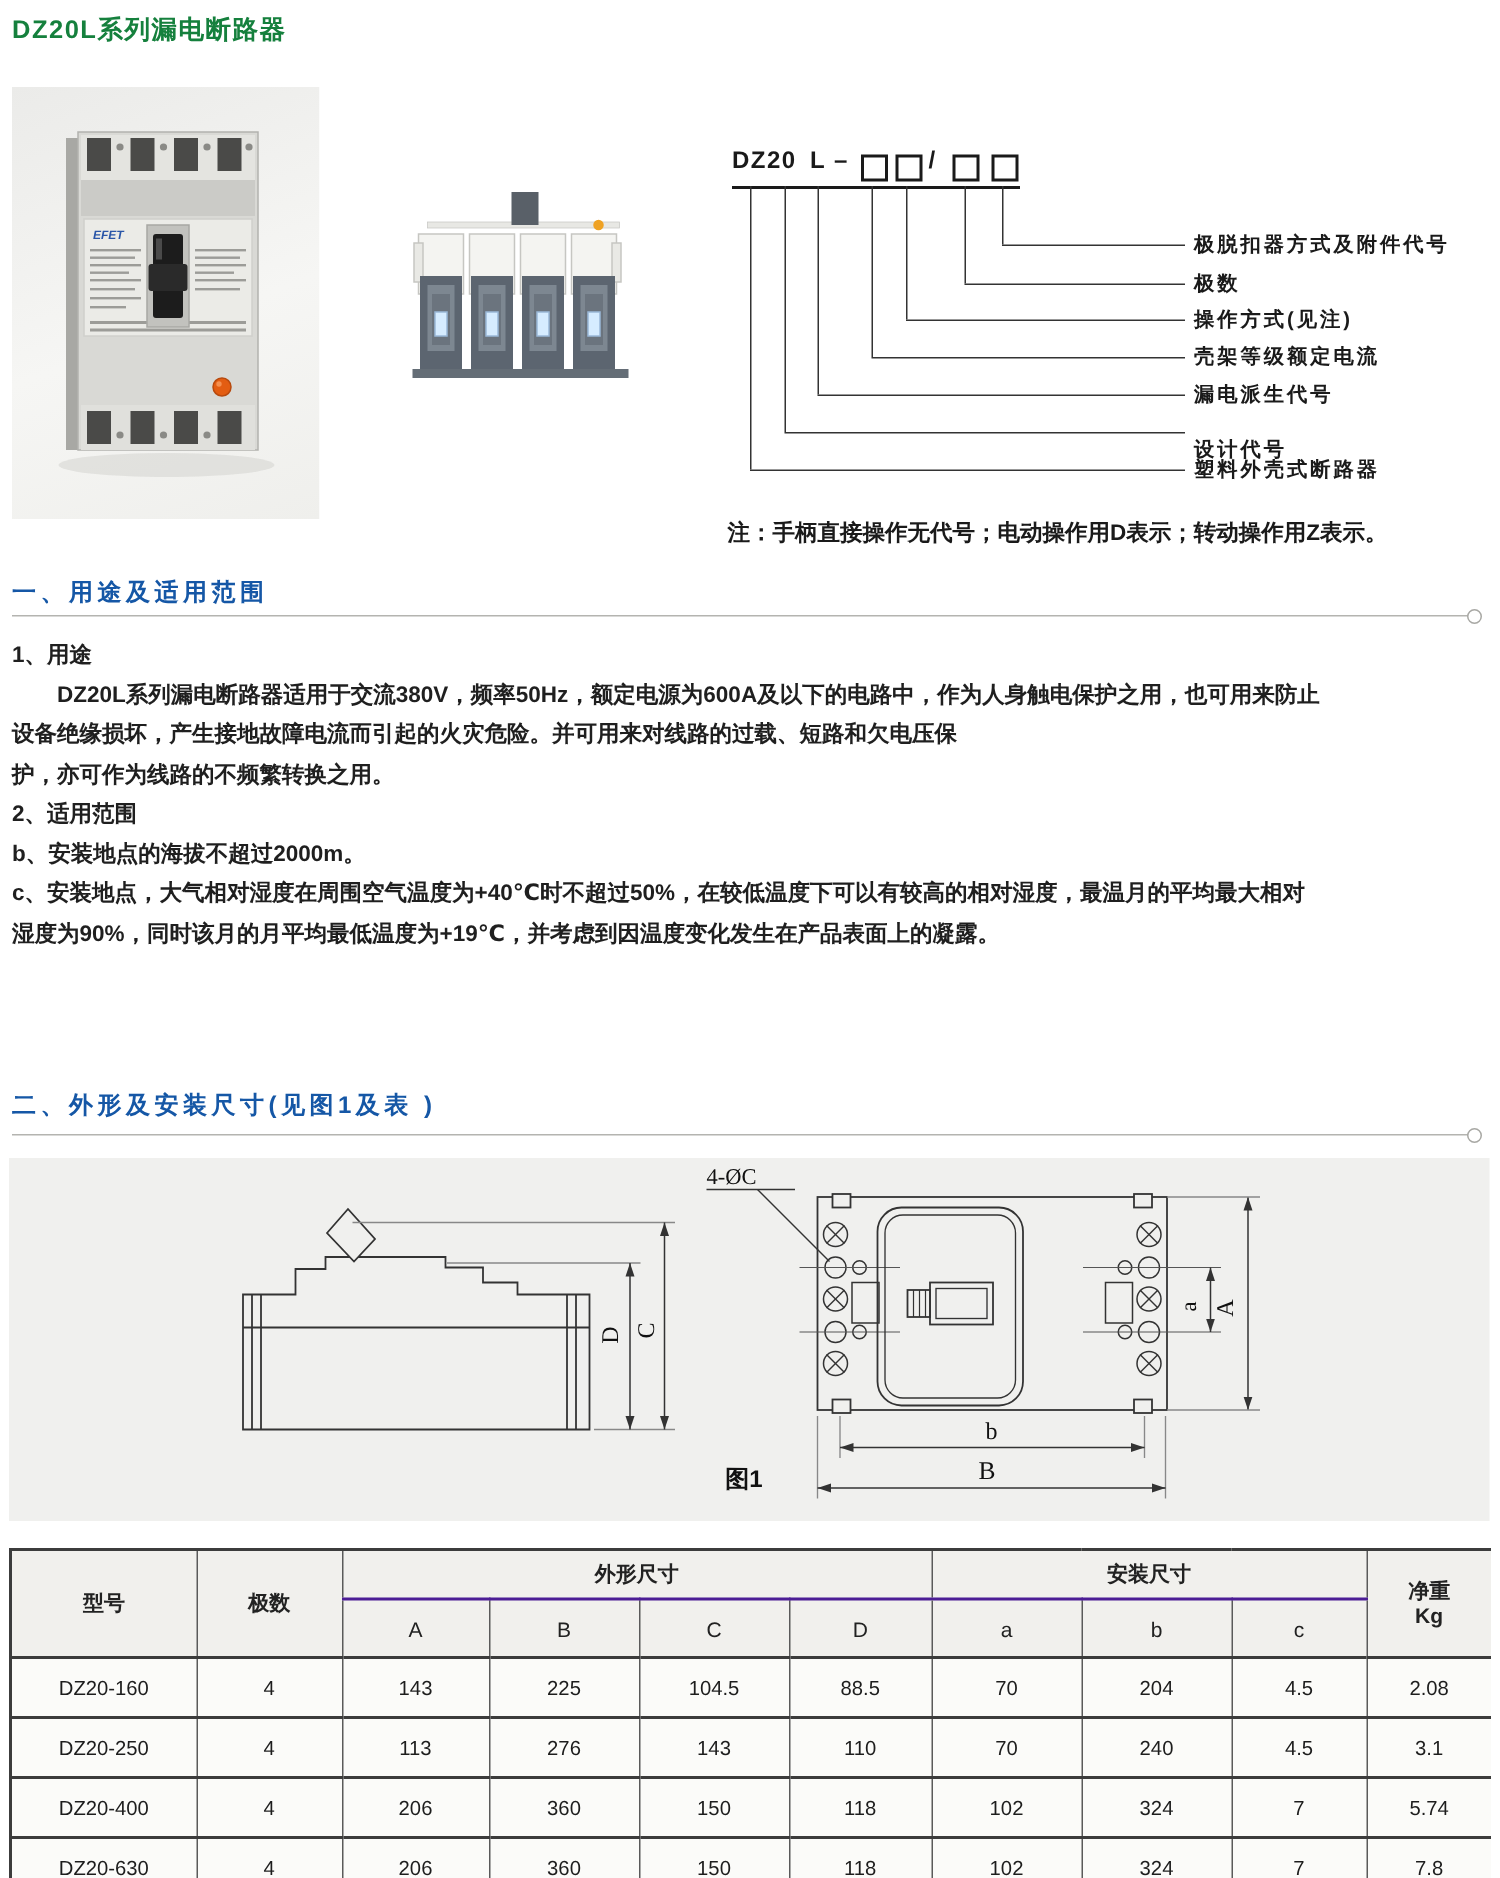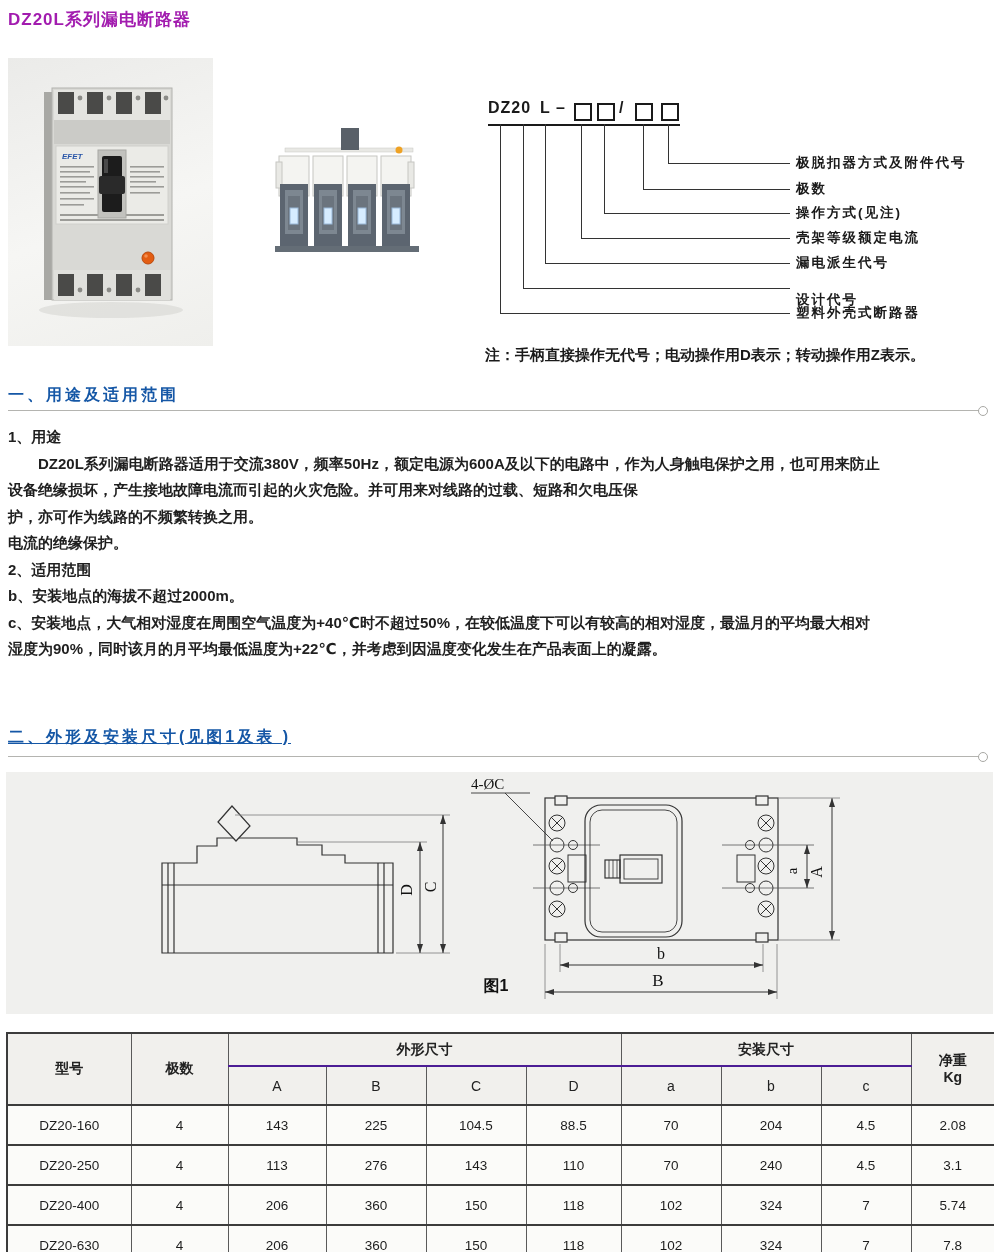--- a/index.html
+++ b/index.html
@@ -1,21 +1,21 @@
 <!DOCTYPE html>
 <html><head>
 <meta charset="utf-8">
 <style>
   html,body{margin:0;padding:0;background:#ffffff;}
   #page{position:relative;width:1000px;height:1252px;background:#fff;overflow:hidden;
         font-family:"Liberation Sans","DejaVu Sans",sans-serif;color:#222;}
   .abs{position:absolute;}
 
   
-  .page-title{left:8px;top:8px;font-size:17px;font-weight:bold;color:#a21caf;letter-spacing:1px;}
+  .page-title{left:8px;top:8px;font-size:17px;font-weight:bold;color:#15803d;letter-spacing:1px;}
   .sec-head{font-size:16px;font-weight:bold;color:#1557a6;letter-spacing:3px;}
 
   
   .divider{left:8px;width:977px;height:0;border-top:1px solid #b4b4b0;}
   .divider .endcap{position:absolute;right:-3px;top:-5px;width:8px;height:8px;border:1px solid #a8a8a4;
                    border-radius:50%;background:#fff;}
 
   
   .photo1{left:8px;top:58px;width:205px;height:288px;background:linear-gradient(160deg,#ebebe9,#f6f6f4 55%,#efefec);font-style:italic;}
   .photo2{left:213px;top:58px;width:262px;height:288px;background:#fff;}
@@ -196,28 +196,27 @@
   <div class="abs sec-head" style="left:8px;top:385px;">一、用途及适用范围</div>
   <div class="abs divider" style="top:410px;">
       <span class="endcap"></span>
     </div>
 
   <div class="abs bodytext">
     <div class="tline">1、用途</div>
     <div class="tline indent">DZ20L系列漏电断路器适用于交流380V，频率50Hz，额定电源为600A及以下的电路中，作为人身触电保护之用，也可用来防止</div>
     <div class="tline">设备绝缘损坏，产生接地故障电流而引起的火灾危险。并可用来对线路的过载、短路和欠电压保</div>
     <div class="tline">护，亦可作为线路的不频繁转换之用。</div>
-    <div class="tline">电流的绝缘保护。</div>
     <div class="tline">2、适用范围</div>
     <div class="tline">b、安装地点的海拔不超过2000m。</div>
     <div class="tline">c、安装地点，大气相对湿度在周围空气温度为+40℃时不超过50%，在较低温度下可以有较高的相对湿度，最温月的平均最大相对</div>
-    <div class="tline">湿度为90%，同时该月的月平均最低温度为+22℃，并考虑到因温度变化发生在产品表面上的凝露。</div>
+    <div class="tline">湿度为90%，同时该月的月平均最低温度为+19℃，并考虑到因温度变化发生在产品表面上的凝露。</div>
   </div>
 
-  <div class="abs sec-head" style="left:8px;top:727px;text-decoration:underline;">二、外形及安装尺寸(见图1及表  )</div>
+  <div class="abs sec-head" style="left:8px;top:727px;">二、外形及安装尺寸(见图1及表  )</div>
   <div class="abs divider" style="top:756px;">
       <span class="endcap"></span>
     </div>
 
   <div class="abs figpanel">
     <svg width="987" height="242" viewBox="0 0 987 242">
       <defs>
         <marker id="ae" markerWidth="10" markerHeight="8" refX="9" refY="4" orient="auto">
           <path d="M0,1 L9,4 L0,7 Z" fill="#333"></path>
         </marker>

